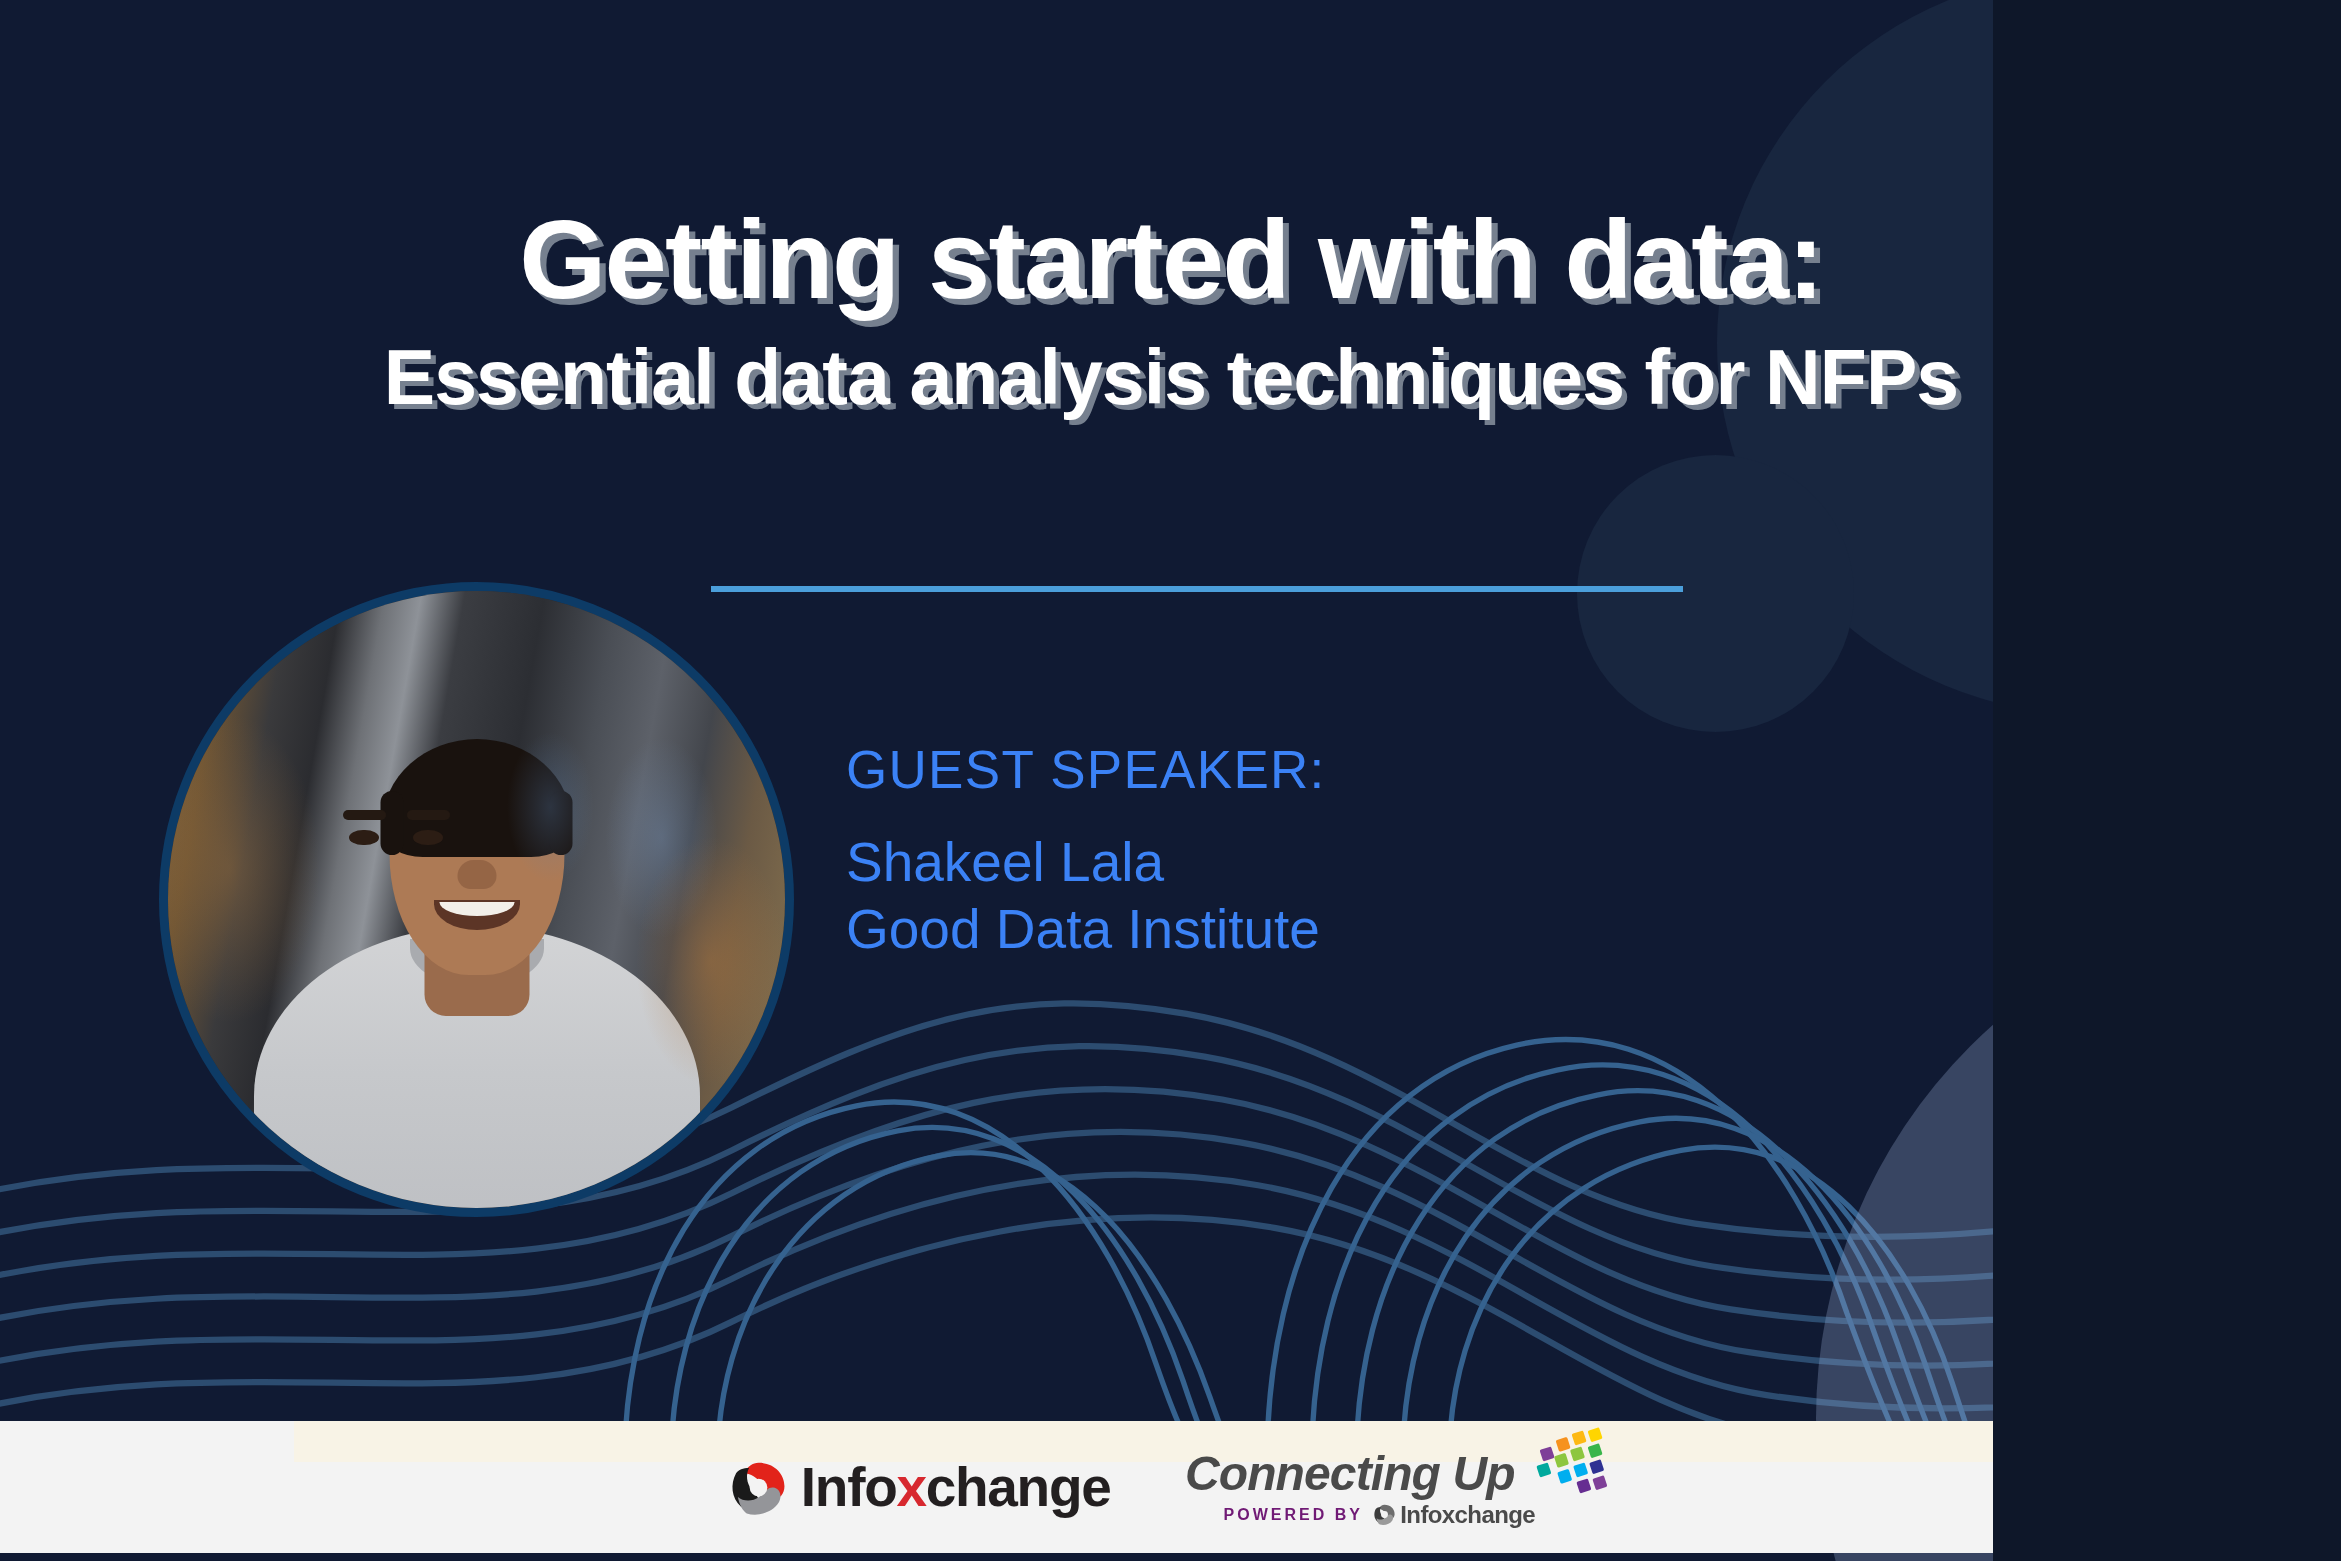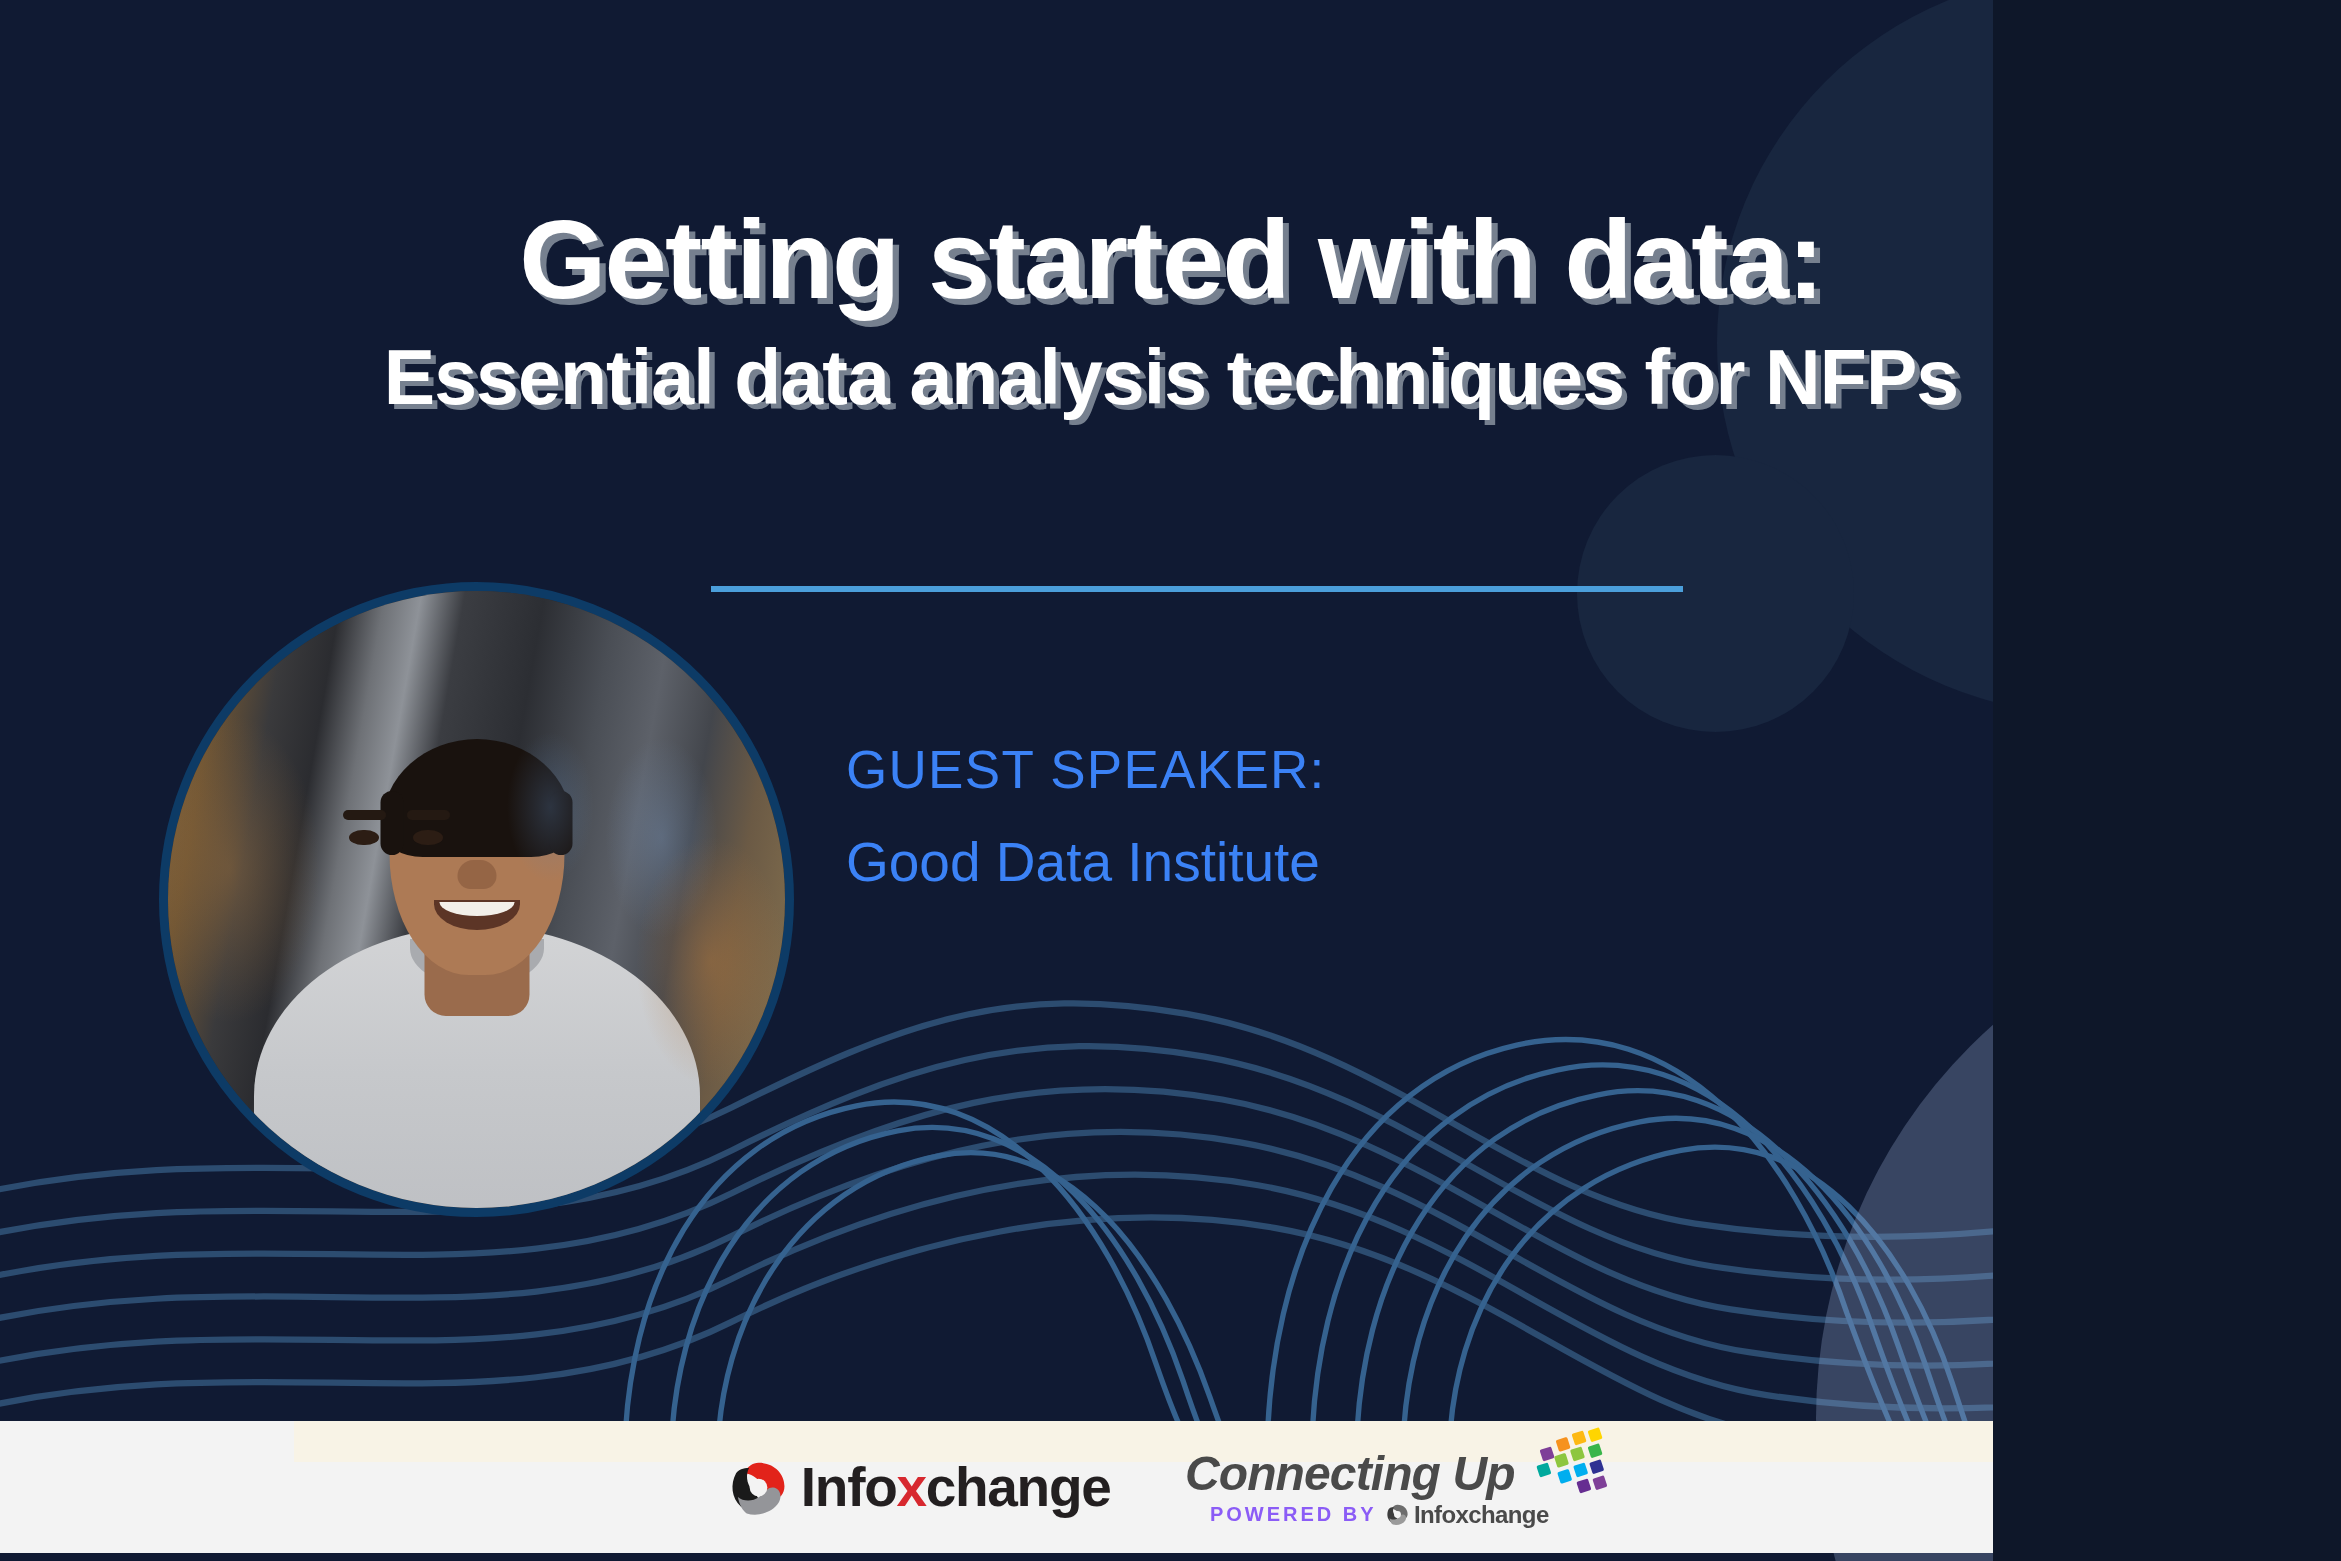--- a/index.html
+++ b/index.html
@@ -346,24 +346,24 @@
     margin-top: -23px;
   }
   .cu-powered {
     display: flex;
     align-items: center;
     gap: 9.8px;
     margin-top: 1.8px;
     margin-left: -39px;
   }
   .cu-powered-text {
-    font-size: 20px;
+    font-size: 16px;
     font-weight: bold;
     letter-spacing: 3px;
-    color: #8b5cf6;
+    color: #701a75;
   }
   .cu-ix-mini {
     display: flex;
     align-items: center;
     gap: 4.5px;
   }
   .cu-ix-mark {
     width: 23px;
     height: 23px;
     position: relative;
@@ -432,20 +432,21 @@
       <div class="p-eye" style="left:245px"></div>
       <div class="p-nose"></div>
       <div class="p-mouth">
         <div class="p-teeth"></div>
       </div>
     </div>
   </div>
 
   <div class="speaker">
     <p class="speaker-label">GUEST SPEAKER:</p>
+    <p class="speaker-name">Shakeel Lala</p>
     <p class="speaker-org">Good Data Institute</p>
   </div>
 
   <div class="footer">
     <div class="footer-cream"></div>
 
     <div class="logo-ix">
       <span class="ix-mark">
         <svg viewBox="0 0 100 100" width="59" height="59">
           <path d="M50 8 C 76 8 94 26 94 48 C 94 62 84 72 72 70 C 62 68 62 56 56 46 C 50 34 36 26 24 26 C 32 14 40 8 50 8 Z" fill="#e2231a"></path>

